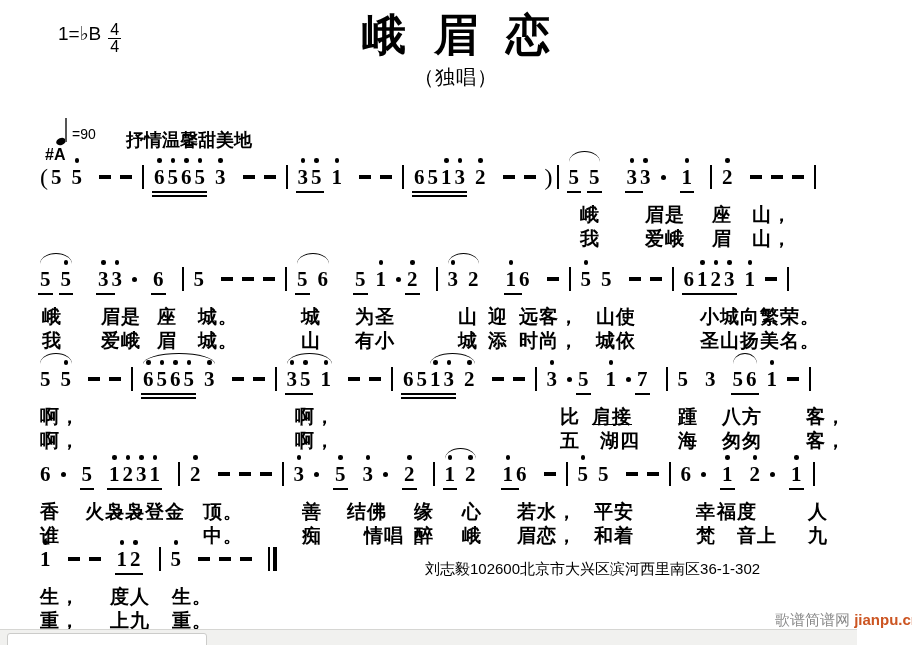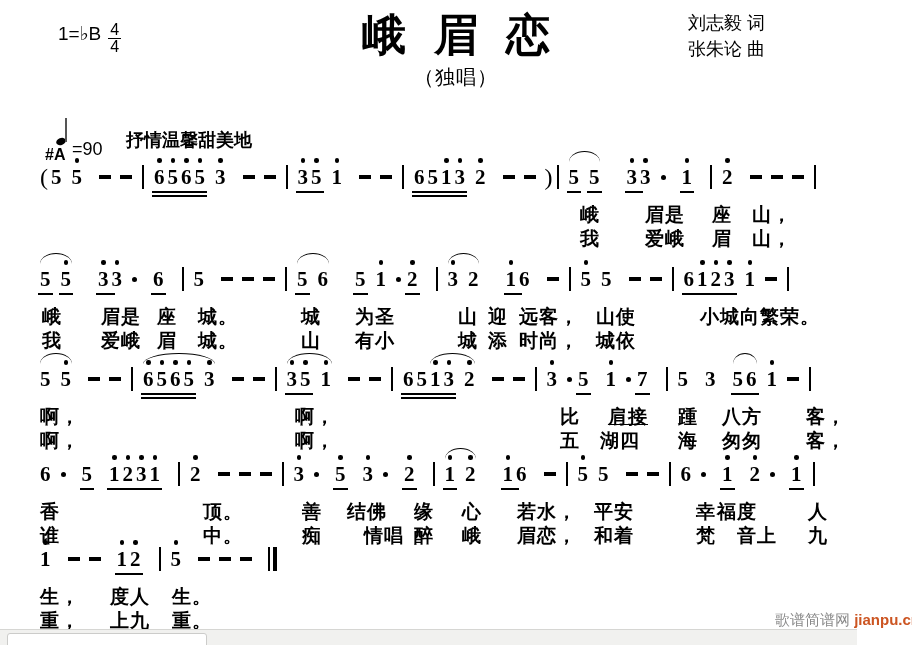--- a/index.html
+++ b/index.html
@@ -14,21 +14,21 @@
   #title{position:absolute;left:0;right:0;top:6px;text-align:center;font-size:44px;font-weight:bold;
          letter-spacing:28px;padding-left:28px;font-family:"Liberation Serif",serif;}
   #subtitle{position:absolute;left:0;right:0;top:64px;text-align:center;font-size:20px;letter-spacing:1px;}
   #credits{position:absolute;left:688px;top:10px;font-size:18px;line-height:26px;white-space:nowrap;}
 
   
   #tempo{position:absolute;left:52px;top:118px;height:50px;}
   #tempo .qhead{position:absolute;left:4px;top:20px;width:10px;height:7px;background:#000;border-radius:50%;
                 transform:rotate(-22deg);}
   #tempo .qstem{position:absolute;left:13px;top:0;width:1.5px;height:24px;background:#555;}
-  #tempo .bpm{position:absolute;left:20px;top:21px;font-size:18px;white-space:nowrap;}
+  #tempo .bpm{position:absolute;left:20px;top:8px;font-size:14px;white-space:nowrap;}
   #tempo .expr{position:absolute;left:74px;top:10px;font-size:18px;white-space:nowrap;font-weight:bold;}
   #tempo .acc{position:absolute;left:-7px;top:28px;font-size:16px;font-weight:bold;white-space:nowrap;}
 
   
   .sys{position:absolute;left:0;width:912px;}
   .sys .notes{position:relative;display:flex;align-items:center;height:26px;margin-left:40px;
               font-family:"Liberation Serif",serif;font-weight:bold;}
   .tok{flex:0 0 auto;position:relative;}
   .note{display:inline-block;font-size:21px;line-height:24px;height:24px;margin-right:10px;}
   .note.g{margin-right:3px;}
@@ -70,24 +70,20 @@
 </head>
 <body>
 
 <div id="page">
 
   <div id="keysig">
     <span>1=♭B</span><span class="frac"><b>4</b><b>4</b></span>
   </div>
   <div id="subtitle">（独唱）</div>
   <div id="title">峨眉恋</div>
-  <div id="credits">
-    <div>刘志毅 词</div>
-    <div>张朱论 曲</div>
-  </div>
 
   <div id="tempo">
     <span class="qhead"></span>
     <span class="qstem"></span>
     <span class="bpm">=90</span>
     <span class="expr">抒情温馨甜美地</span>
     <span class="acc">#A</span>
   </div>
 
   <div class="sys" id="sys0">
@@ -208,20 +204,21 @@
         <span class="lseg" style="left: 42px;">我</span>
         <span class="lseg" style="left: 101px;">爱峨</span>
         <span class="lseg" style="left: 157px;">眉</span>
         <span class="lseg" style="left: 198px;">城。</span>
         <span class="lseg" style="left: 301px;">山</span>
         <span class="lseg" style="left: 355px;">有小</span>
         <span class="lseg" style="left: 458px;">城</span>
         <span class="lseg" style="left: 488px;">添</span>
         <span class="lseg" style="left: 519px;">时尚，</span>
         <span class="lseg" style="left: 596px;">城依</span>
+        <span class="lseg" style="left: 700px;">圣山扬美名。</span>
       </div>
   </div>
   <div class="sys" id="sys2">
     <div class="notes">
         <span class="tok note">5</span>
         <span class="tok note w1">5<i class="hid"></i></span>
         <span class="tok dash"></span>
         <span class="tok dash"></span>
         <span class="tok barln"></span>
         <span class="tok note u2 g">6<i class="hid"></i></span>
@@ -263,21 +260,21 @@
         <span class="arc" style="left: 0px; width: 32px;"></span>
         <span class="arc" style="left: 103px; width: 72px;"></span>
         <span class="arc" style="left: 247px; width: 45px;"></span>
         <span class="arc" style="left: 390px; width: 45px;"></span>
         <span class="arc" style="left: 693px; width: 24px;"></span>
       </div>
     <div class="lyrow lyr1">
         <span class="lseg" style="left: 40px;">啊，</span>
         <span class="lseg" style="left: 295px;">啊，</span>
         <span class="lseg" style="left: 560px;">比</span>
-        <span class="lseg" style="left: 608px; text-decoration: underline;">肩接</span>
+        <span class="lseg" style="left: 592px; text-decoration: underline;">肩接</span>
         <span class="lseg" style="left: 678px;">踵</span>
         <span class="lseg" style="left: 722px;">八方</span>
         <span class="lseg" style="left: 806px;">客，</span>
       </div>
     <div class="lyrow lyr2">
         <span class="lseg" style="left: 40px;">啊，</span>
         <span class="lseg" style="left: 295px;">啊，</span>
         <span class="lseg" style="left: 560px;">五</span>
         <span class="lseg" style="left: 600px;">湖四</span>
         <span class="lseg" style="left: 678px;">海</span>
@@ -322,20 +319,21 @@
         <span class="tok adot w1"></span>
         <span class="tok note u1 w1">1<i class="hid"></i></span>
         <span class="tok note">2<i class="hid"></i></span>
         <span class="tok adot w1"></span>
         <span class="tok note u1">1<i class="hid"></i></span>
         <span class="tok barln"></span>
         <span class="arc" style="left: 405px; width: 31px;"></span>
       </div>
     <div class="lyrow lyr1">
         <span class="lseg" style="left: 40px;">香</span>
+        <span class="lseg" style="left: 85px;">火袅袅登金</span>
         <span class="lseg" style="left: 203px;">顶。</span>
         <span class="lseg" style="left: 302px;">善</span>
         <span class="lseg" style="left: 347px;">结佛</span>
         <span class="lseg" style="left: 414px;">缘</span>
         <span class="lseg" style="left: 462px;">心</span>
         <span class="lseg" style="left: 517px;">若水，</span>
         <span class="lseg" style="left: 594px;">平安</span>
         <span class="lseg" style="left: 696px;">幸</span>
         <span class="lseg" style="left: 717px;">福度</span>
         <span class="lseg" style="left: 808px;">人</span>
@@ -376,20 +374,21 @@
         <span class="lseg" style="left: 110px;">度人</span>
         <span class="lseg" style="left: 172px;">生。</span>
       </div>
     <div class="lyrow lyr2">
         <span class="lseg" style="left: 40px;">重，</span>
         <span class="lseg" style="left: 110px;">上九</span>
         <span class="lseg" style="left: 172px;">重。</span>
       </div>
   </div>
 
+  <div id="addr1">刘志毅102600北京市大兴区滨河西里南区36-1-302</div>
   <div id="watermark">
     <span>歌谱简谱网 </span><span class="wm-url">jianpu.cn</span>
   </div>
   <div id="bottomstrip">
     <div class="thumb"></div>
   </div>
 
 </div>
 
 </body></html>

